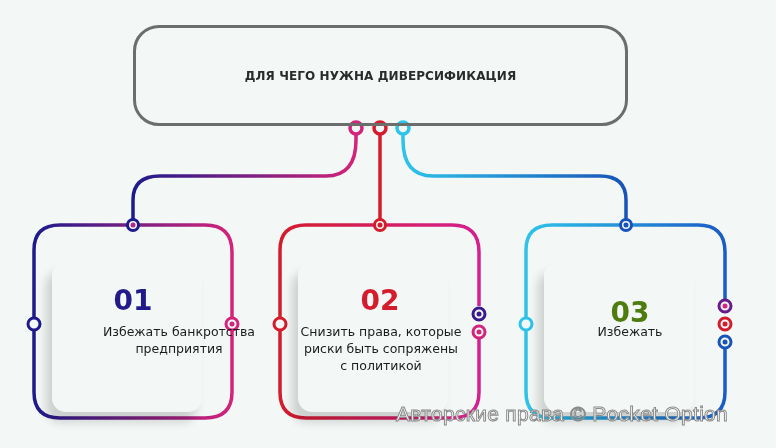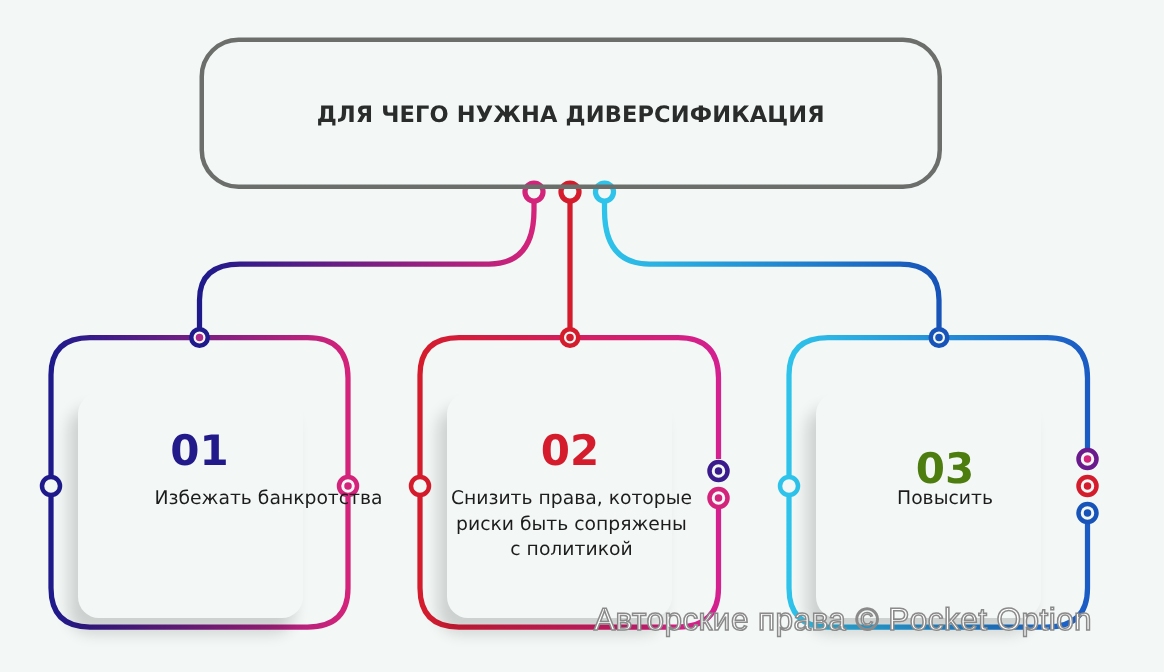--- a/index.html
+++ b/index.html
@@ -9,21 +9,21 @@
       font-family:"DejaVu Sans", sans-serif;
     }
     svg.wires { position:absolute; left:0; top:0; }
     .title-box {
       position:absolute; left:133px; top:25px; width:495px; height:101px;
       border:3px solid #6c6e6c; border-radius:26px; box-sizing:border-box;
       display:flex; align-items:center; justify-content:center;
     }
     .title-text {
       font-family:"DejaVu Sans", sans-serif; font-weight:bold;
-      font-size:15px; color:#2a2c2c; letter-spacing:0.1px;
+      font-size:12px; color:#2a2c2c; letter-spacing:0.1px;
     }
     .card-shadow {
       position:absolute; height:150px; border-radius:14px;
       box-shadow: -6px 10px 10px rgba(0,0,0,0.16);
       background:transparent;
     }
     .num {
       position:absolute; font-family:"DejaVu Sans", sans-serif; font-weight:900;
       font-size:28px; text-align:center; width:160px;
     }
@@ -116,32 +116,33 @@
 </div>
 
 <div class="card-shadow" style="left:52px; top:262px; width:150px;"></div>
 <div class="card-shadow" style="left:298px; top:262px; width:150px;"></div>
 <div class="card-shadow" style="left:544px; top:262px; width:150px;"></div>
 
 <div>
   <div class="num" style="left:53px; top:284px; color:#22198a;">01</div>
   <div class="desc" style="left:33px; top:323px;padding-left:46px;">
     <div>Избежать банкротства</div>
+    <div>предприятия</div>
   </div>
 </div>
 
 <div>
   <div class="num" style="left:300px; top:284px; color:#d41c2c;">02</div>
   <div class="desc" style="left:281px; top:323px;">
     <div>Снизить права, которые</div>
     <div>риски быть сопряжены</div>
     <div>с политикой</div>
   </div>
 </div>
 
 <div>
   <div class="num" style="left:550px; top:284px; color:#4d7c0f;margin-top:12px;">03</div>
   <div class="desc" style="left:530px; top:323px;">
-    <div>Повысить</div>
+    <div>Избежать</div>
   </div>
 </div>
 
 <div class="copyright">Авторские права © Pocket Option</div>
 
 </body></html>

